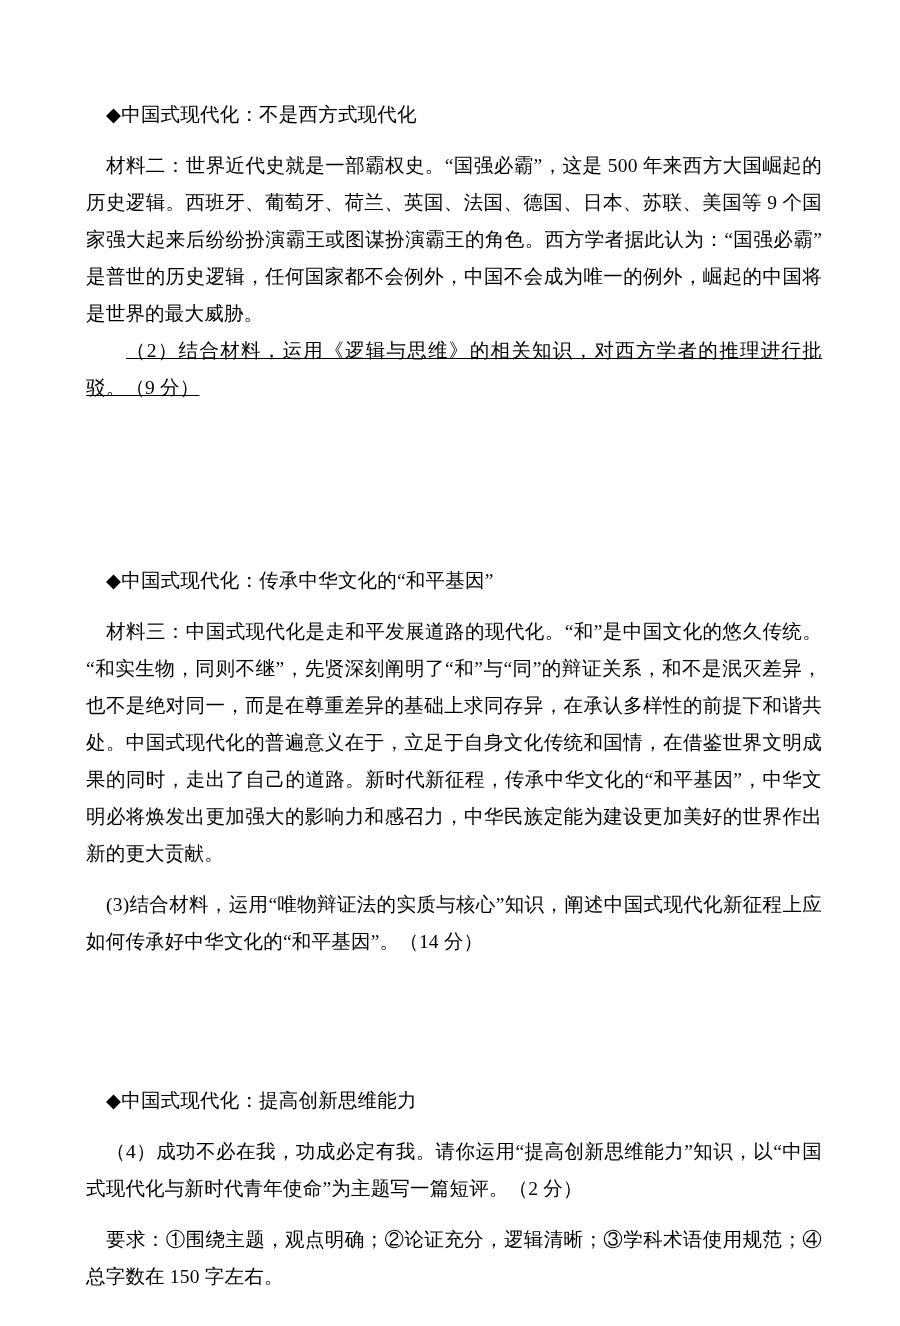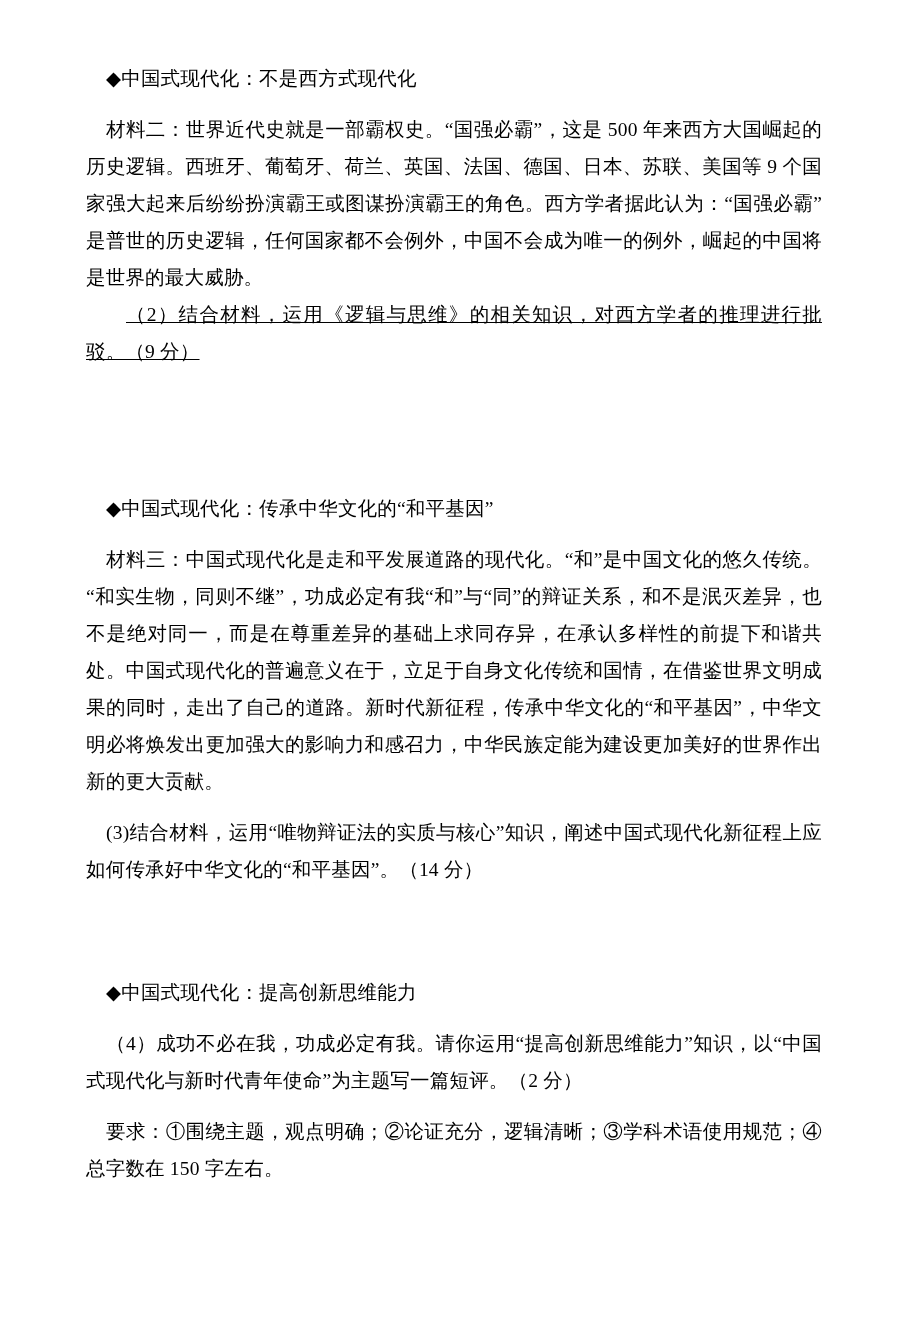--- a/index.html
+++ b/index.html
@@ -33,40 +33,41 @@
     text-indent: 20px;
     margin-top: 14px;
   }
   .indent2 {
     text-indent: 40px;
     text-decoration: underline;
   }
   .heading {
     text-indent: 20px;
     margin-bottom: 1px;
+    margin-top: 36px;
   }
   .gap-md { height: 120px; }
   .gap-xl { height: 86px; }
 </style>
 </head>
 <body>
 
 <div class="page">
 
   <div class="block">
     <p class="heading">◆中国式现代化：不是西方式现代化</p>
     <p class="indent1">材料二：世界近代史就是一部霸权史。“国强必霸”，这是 500 年来西方大国崛起的历史逻辑。西班牙、葡萄牙、荷兰、英国、法国、德国、日本、苏联、美国等 9 个国家强大起来后纷纷扮演霸王或图谋扮演霸王的角色。西方学者据此认为：“国强必霸”是普世的历史逻辑，任何国家都不会例外，中国不会成为唯一的例外，崛起的中国将是世界的最大威胁。</p>
     <p class="indent2">（2）结合材料，运用《逻辑与思维》的相关知识，对西方学者的推理进行批驳。（9 分）</p>
   </div>
 
   <div class="gap-md"></div>
 
   <div class="block">
     <p class="heading">◆中国式现代化：传承中华文化的“和平基因”</p>
-    <p class="indent1">材料三：中国式现代化是走和平发展道路的现代化。“和”是中国文化的悠久传统。“和实生物，同则不继”，功成必定有我“和”与“同”的辩证关系，和不是泯灭差异，也不是绝对同一，而是在尊重差异的基础上求同存异，在承认多样性的前提下和谐共处。中国式现代化的普遍意义在于，立足于自身文化传统和国情，在借鉴世界文明成果的同时，走出了自己的道路。新时代新征程，传承中华文化的“和平基因”，中华文明必将焕发出更加强大的影响力和感召力，中华民族定能为建设更加美好的世界作出新的更大贡献。</p>
+    <p class="indent1">材料三：中国式现代化是走和平发展道路的现代化。“和”是中国文化的悠久传统。“和实生物，同则不继”，先贤深刻阐明了“和”与“同”的辩证关系，和不是泯灭差异，也不是绝对同一，而是在尊重差异的基础上求同存异，在承认多样性的前提下和谐共处。中国式现代化的普遍意义在于，立足于自身文化传统和国情，在借鉴世界文明成果的同时，走出了自己的道路。新时代新征程，传承中华文化的“和平基因”，中华文明必将焕发出更加强大的影响力和感召力，中华民族定能为建设更加美好的世界作出新的更大贡献。</p>
     <p class="indent1">(3)结合材料，运用“唯物辩证法的实质与核心”知识，阐述中国式现代化新征程上应如何传承好中华文化的“和平基因”。（14 分）</p>
   </div>
 
   <div class="gap-xl"></div>
 
   <div class="block">
     <p class="heading">◆中国式现代化：提高创新思维能力</p>
     <p class="indent1">（4）成功不必在我，功成必定有我。请你运用“提高创新思维能力”知识，以“中国式现代化与新时代青年使命”为主题写一篇短评。（2 分）</p>
     <p class="indent1">要求：①围绕主题，观点明确；②论证充分，逻辑清晰；③学科术语使用规范；④总字数在 150 字左右。</p>
   </div>

